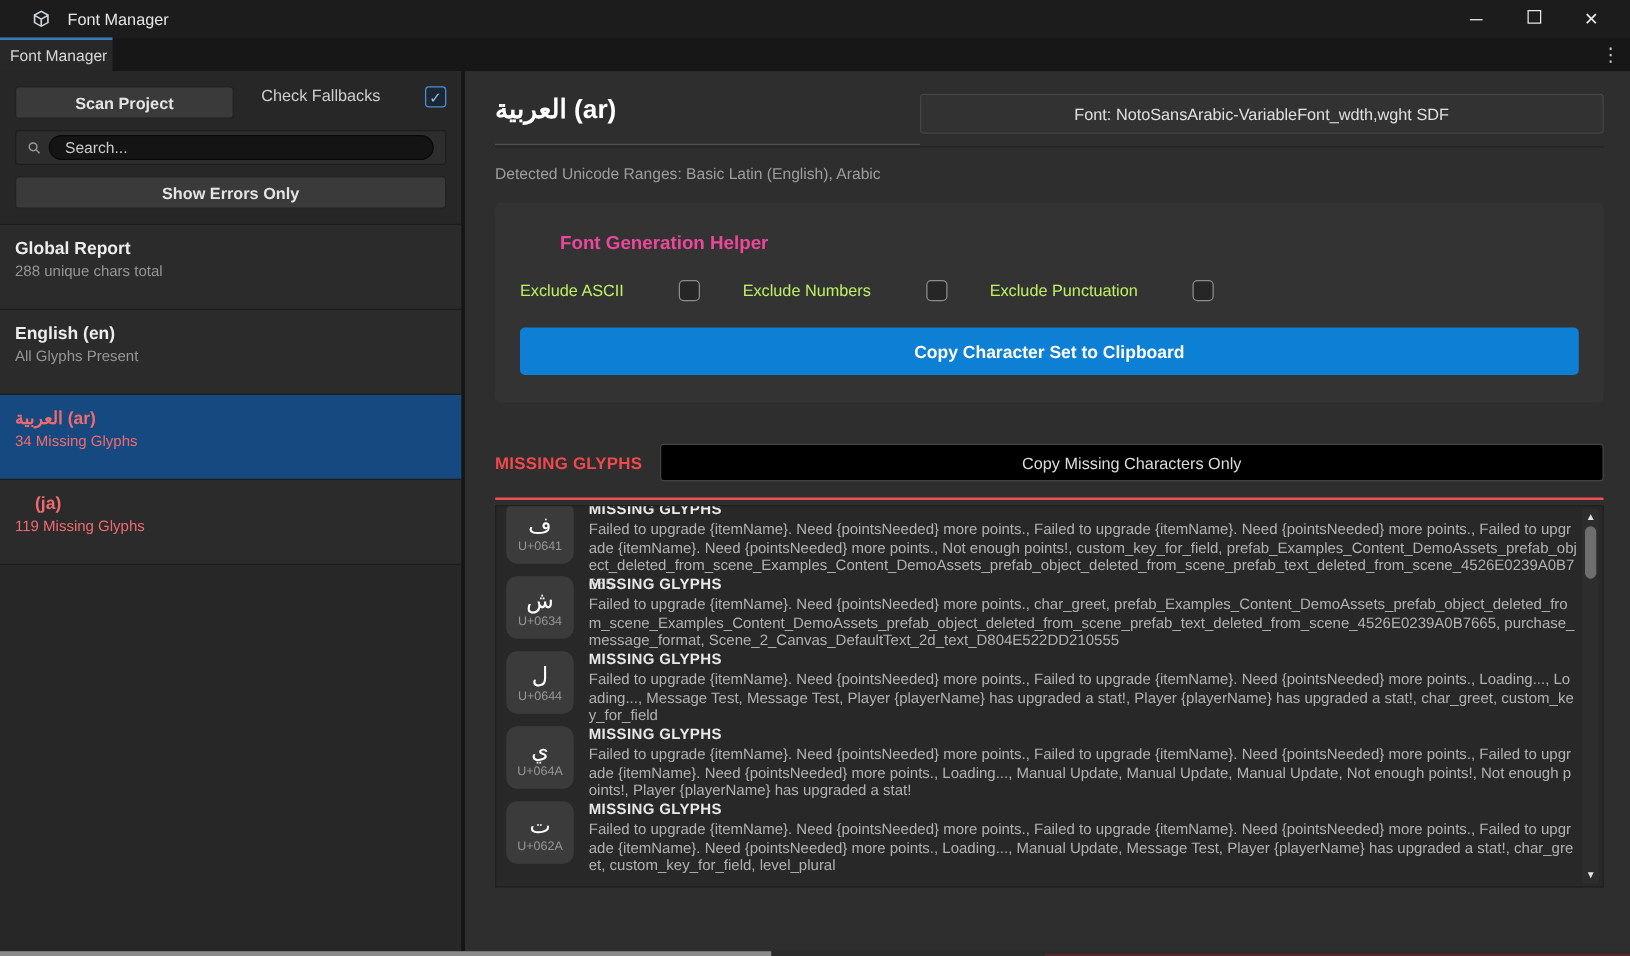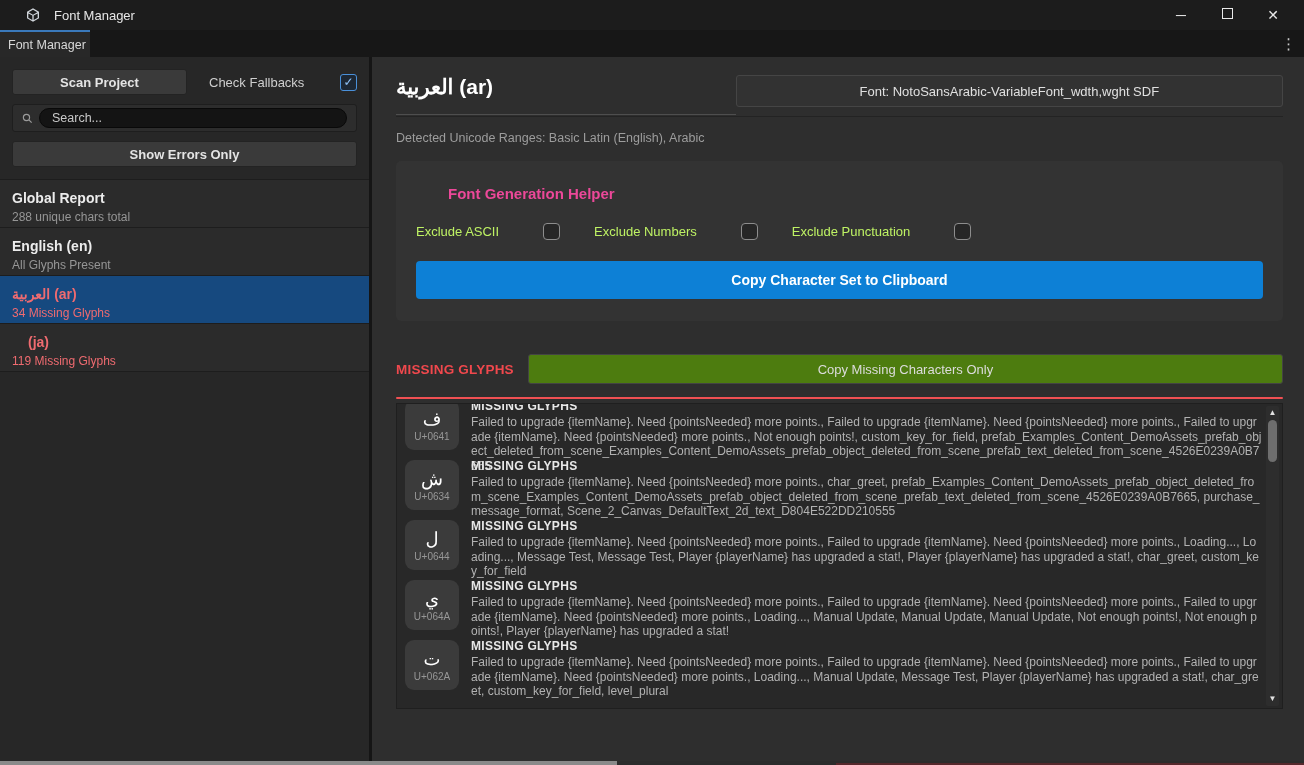--- a/index.html
+++ b/index.html
@@ -18,39 +18,39 @@
   
   .tabbar { height:27px; background:#171717; display:flex; align-items:stretch; }
   .tab { width:90px; background:#282828; border-top:2px solid #3a79bb; display:flex; align-items:center; padding-left:8px; font-size:12.5px; color:#d8d8d8; }
   .tab-menu { margin-left:auto; display:flex; align-items:center; padding-right:8px; color:#c9c9c9; font-size:15px; }
   
   .content { display:flex; height:704px; }
   .sidebar { width:372px; background:#272727; border-right:3px solid #151515; display:flex; flex-direction:column; }
   .main { flex:1; padding:18px 21px 0 24px; background:#2e2e2e; overflow:hidden; }
   
   .sb-controls { padding:12px 12px 0 12px; }
-  .sb-row1 { display:flex; align-items:center; }
+  .sb-row1 { display:flex; align-items:flex-start; }
   .btn { background:#3a3a3a; border:1px solid #232323; border-radius:3px; color:#e4e4e4; font-size:13px;
          display:flex; align-items:center; justify-content:center; cursor:pointer; font-family:inherit; }
   .scan-btn { width:175px; height:26px; font-weight:bold; }
   .fallbacks-label { margin-left:22px; font-size:13px; color:#cfcfcf; }
   .checkbox { width:17px; height:17px; border-radius:3px; display:flex; align-items:center; justify-content:center;
               font-size:12px; line-height:1; cursor:pointer; }
   .checkbox.blue-cb { margin-left:auto; border:1.5px solid #4a90d9; background:#1d2733; color:#8fc1f5; }
   .search-box { margin-top:9px; height:28px; background:#2d2d2d; border:1px solid #1e1e1e; border-radius:3px;
                 display:flex; align-items:center; padding:0 9px; }
   .search-pill { flex:1; height:20px; margin-left:6px; background:#141414; border:1px solid #090909; border-radius:11px;
                  display:flex; align-items:center; padding:0 12px; }
   .search-pill input { background:transparent; border:none; outline:none; color:#c9c9c9; font-size:12.5px; width:100%;
                        font-family:inherit; }
   .search-pill input::placeholder { color:#c9c9c9; opacity:1; }
   .errors-btn { margin-top:9px; width:100%; height:26px; font-weight:bold; }
   
   .sb-list { margin-top:12px; border-top:1px solid #1d1d1d; }
-  .sb-item { padding:10px 12px 3px 12px; border-bottom:1px solid #1d1d1d; background:#2b2b2b; cursor:pointer; }
+  .sb-item { padding:10px 12px 23px 12px; border-bottom:1px solid #1d1d1d; background:#2b2b2b; cursor:pointer; }
   .sb-item .sb-title { font-size:14px; font-weight:bold; color:#ececec; }
   .sb-item .sb-sub { font-size:12px; color:#969696; margin-top:4px; }
   .sb-item.error .sb-title, .sb-item.error .sb-sub { color:#ef6b70; }
   .sb-item.selected { background:#16497f; }
   .sb-item.indent .sb-title { padding-left:16px; }
   
   .header { display:flex; align-items:flex-start; justify-content:space-between; }
   .page-title { font-size:21px; font-weight:bold; color:#ffffff; width:340px; padding-bottom:15px;
                 border-bottom:1px solid #4e4e4e; }
   .font-btn { width:548px; height:32px; background:#323232; border:1px solid #454545; font-size:13px; color:#e0e0e0; }
@@ -62,21 +62,21 @@
   .helper-sub { margin-top:9px; font-size:12.5px; color:#a5a5a5; }
   .chk-row { margin-top:21px; display:flex; align-items:center; }
   .chk-group { display:flex; align-items:center; margin-right:34px; }
   .chk-label { font-size:13px; color:#bef264; }
   .checkbox.plain-cb { margin-left:44px; border:1.5px solid #8d8d8d; background:#262626; border-radius:4px; color:transparent; }
   .copy-btn { margin-top:21px; width:100%; height:38px; background:#0d80d6; border:none; border-radius:4px;
               color:#ffffff; font-weight:bold; font-size:14px; cursor:pointer; font-family:inherit; }
   
   .missing-row { margin-top:33px; display:flex; align-items:center; gap:14px; }
   .missing-label { color:#f0484d; font-weight:bold; font-size:13.5px; letter-spacing:.2px; white-space:nowrap; }
-  .copy-missing-btn { flex:1; height:30px; background:#4d7c0f; border:1px solid #444444; font-size:13px; color:#dcdcdc; }
+  .copy-missing-btn { flex:1; height:30px; background:#000000; border:1px solid #444444; font-size:13px; color:#dcdcdc; }
   .red-line { margin-top:13px; height:2px; background:#f05053; border-radius:1px; }
   .glyph-list { margin-top:4px; height:306px; background:#282828; border:1px solid #1f1f1f;
                 position:relative; overflow:hidden; padding:0 20px 0 8px; }
   .entries { margin-top:-9px; }
   .entry { height:60px; display:flex; gap:12px; }
   .glyph-box { flex:0 0 54px; height:50px; margin-top:5px; background:#3b3b3b; border-radius:9px;
                display:flex; flex-direction:column; align-items:center; justify-content:center; }
   .glyph-char { font-size:18px; color:#ffffff; line-height:20px; }
   .glyph-code { font-size:10px; color:#979797; margin-top:2px; }
   .entry-text { flex:1; min-width:0; }

